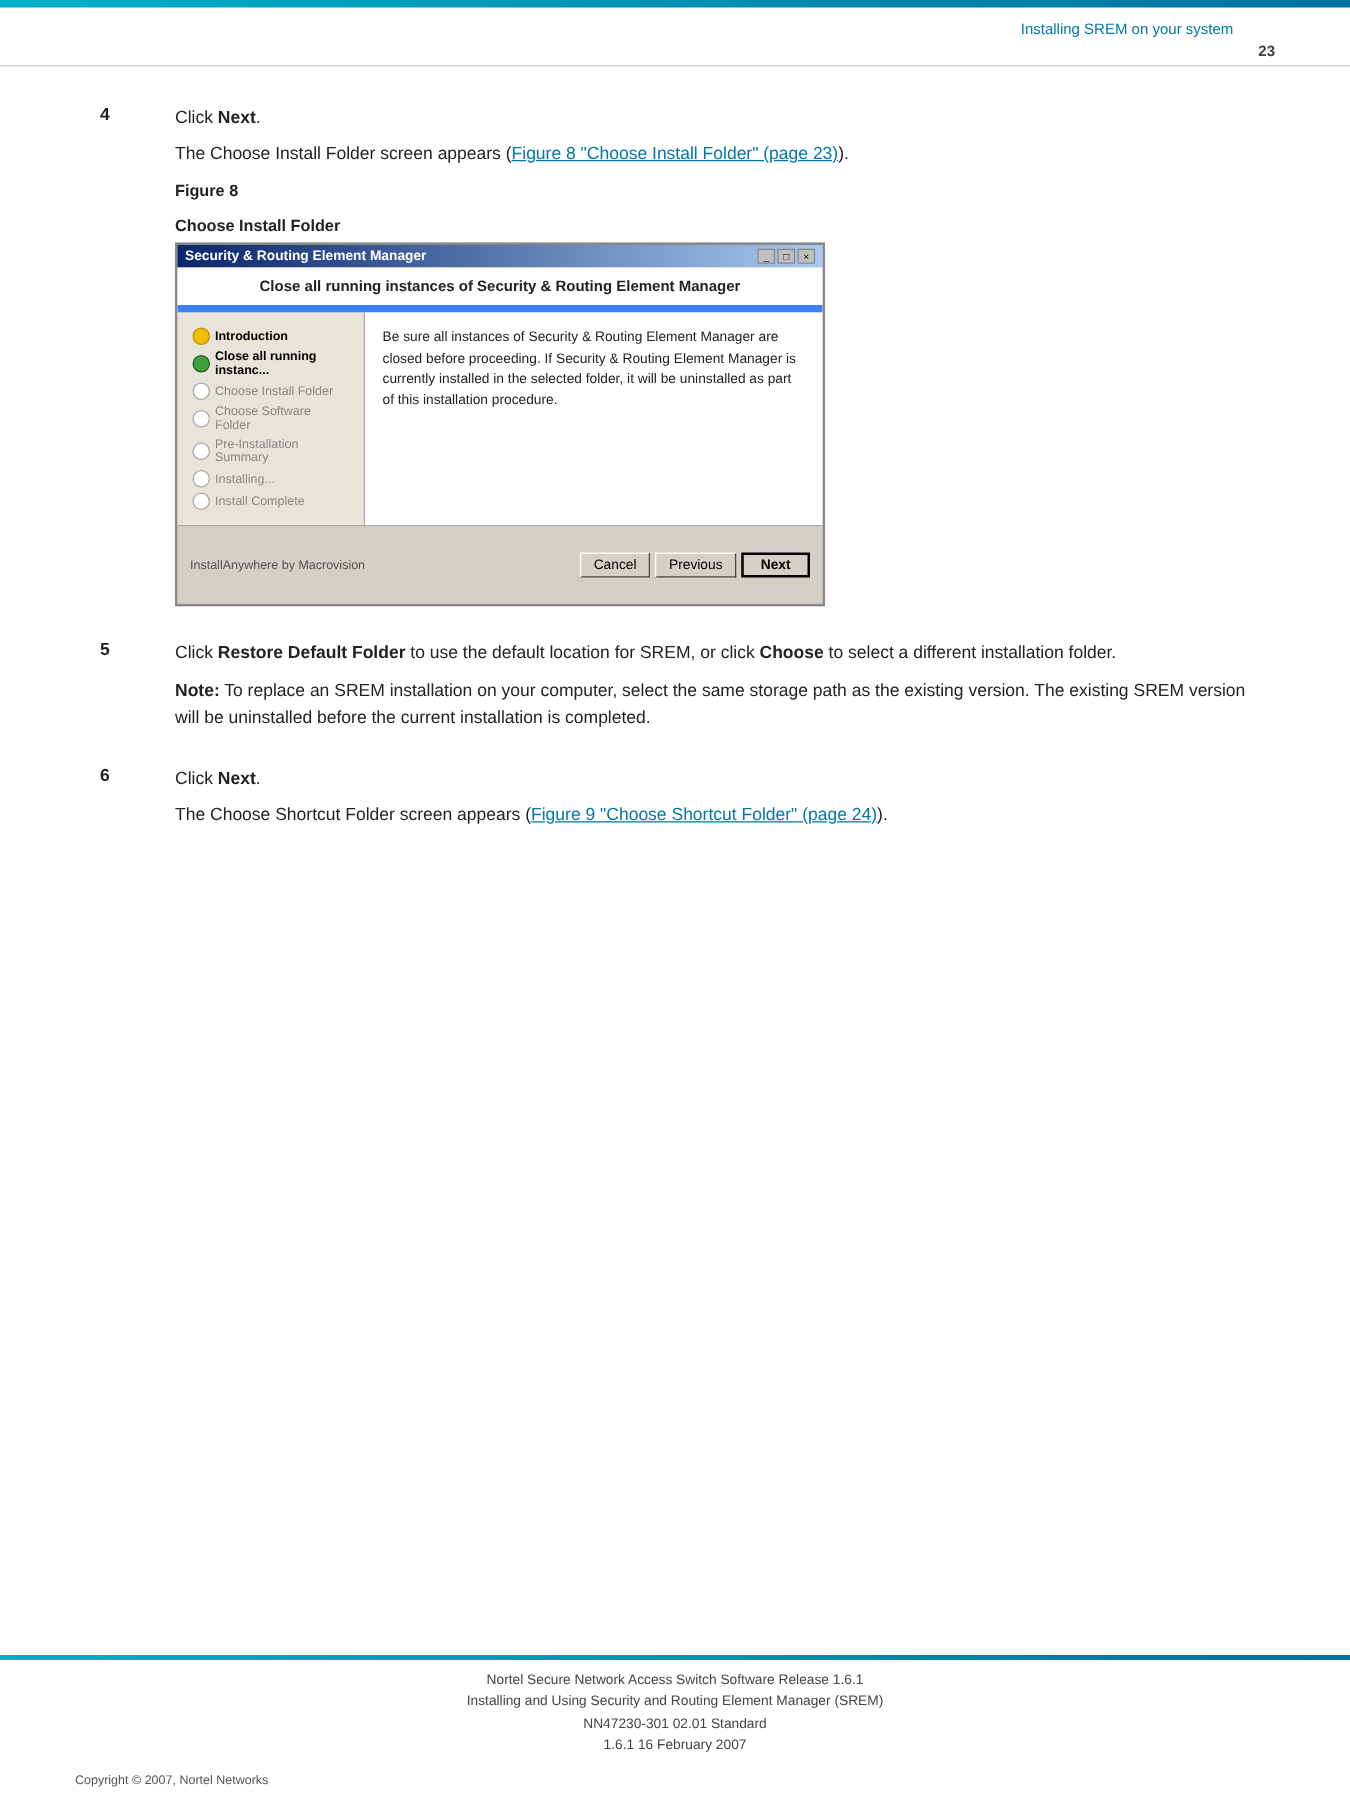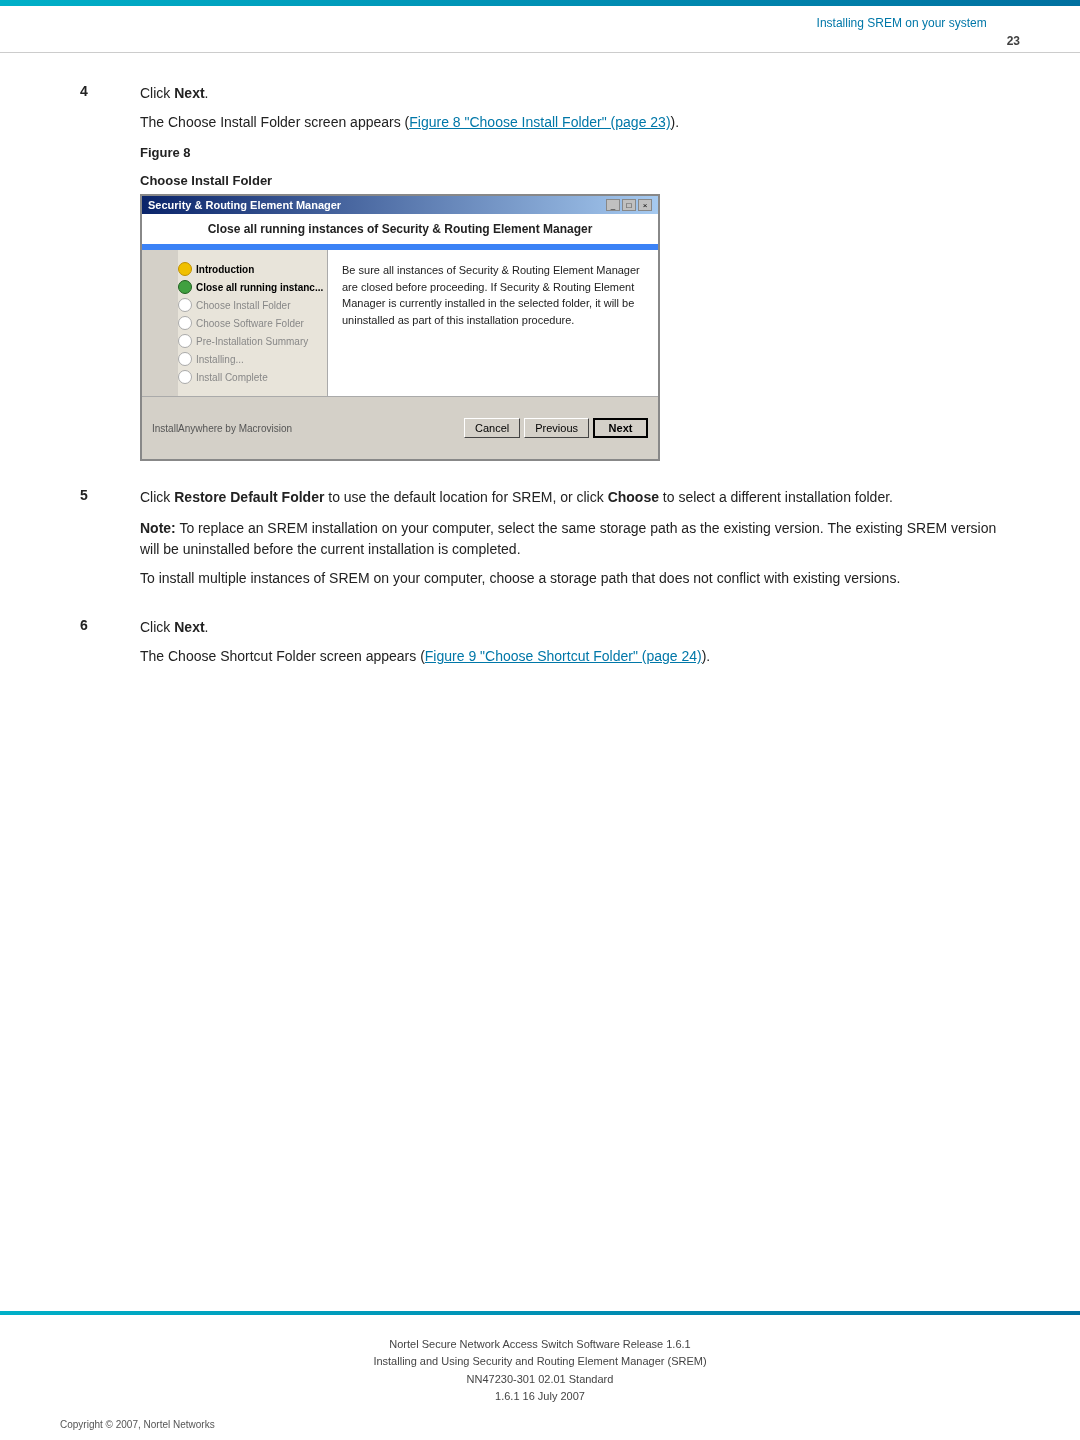--- a/index.html
+++ b/index.html
@@ -133,24 +133,23 @@
       border-bottom: 6px solid #3b82f6;
       color: #222;
     }
     .dialog-body {
       display: flex;
       gap: 0;
     }
     .dialog-sidebar {
       width: 150px;
       background: #e8e4da;
-      padding: 10px 0;
+      padding: 10px 12px;
       border-right: 1px solid #aaa;
       font-size: 10px;
-      margin-left: 36px;
     }
     .dialog-sidebar-item {
       display: flex;
       align-items: center;
       gap: 4px;
       padding: 2px 0;
       color: #333;
     }
     .dialog-sidebar-item.active {
       color: #000;
@@ -229,21 +228,21 @@
       right: 0;
     }
     .bottom-cyan-bar {
       height: 4px;
       background: linear-gradient(to right, #00b0c8, #0070a0);
     }
     .bottom-footer-text {
       text-align: center;
       font-size: 11px;
       color: #444;
-      padding: 21px 60px 4px 60px;
+      padding: 8px 60px 4px 60px;
       line-height: 1.6;
     }
     .copyright-text {
       position: absolute;
       bottom: 10px;
       left: 60px;
       font-size: 10px;
       color: #555;
     }
   </style>
@@ -348,21 +347,20 @@
       <span>5</span>
     </div>
     <div class="step-content">
       <p>
         <span>Click </span><span class="bold">Restore Default Folder</span><span> to use the default location for SREM, or click </span><span class="bold">Choose</span><span> to select a different installation folder.</span>
       </p>
       <div class="note-block">
         <p>
           <span class="bold">Note:</span><span> To replace an SREM installation on your computer, select the same storage path as the existing version. The existing SREM version will be uninstalled before the current installation is completed.</span>
         </p>
-        <p>To install multiple instances of SREM on your computer, choose a storage path that does not conflict with existing versions.</p>
       </div>
     </div>
   </div>
 
   <div class="step-row">
     <div class="step-num">
       <span>6</span>
     </div>
     <div class="step-content">
       <p>
@@ -375,17 +373,17 @@
   </div>
 
 </div>
 
 <div class="bottom-bar">
   <div class="bottom-cyan-bar"></div>
   <div class="bottom-footer-text">
     <div>Nortel Secure Network Access Switch Software Release 1.6.1</div>
     <div>Installing and Using Security and Routing Element Manager (SREM)</div>
     <div>NN47230-301   02.01   Standard</div>
-    <div>1.6.1   16 July 2007</div>
+    <div>1.6.1   16 February 2007</div>
   </div>
   <div class="copyright-text">Copyright © 2007, Nortel Networks</div>
   <div style="height:30px;"></div>
 </div>
 
 </body></html>

